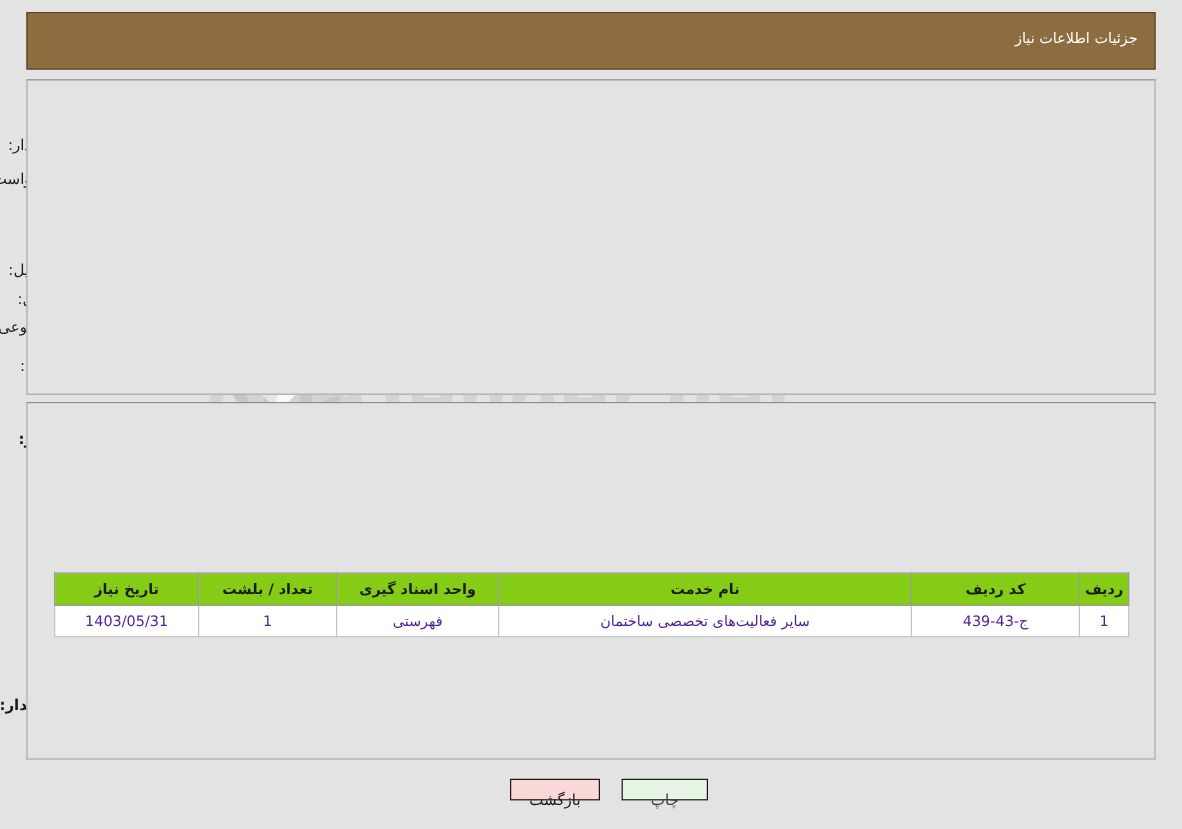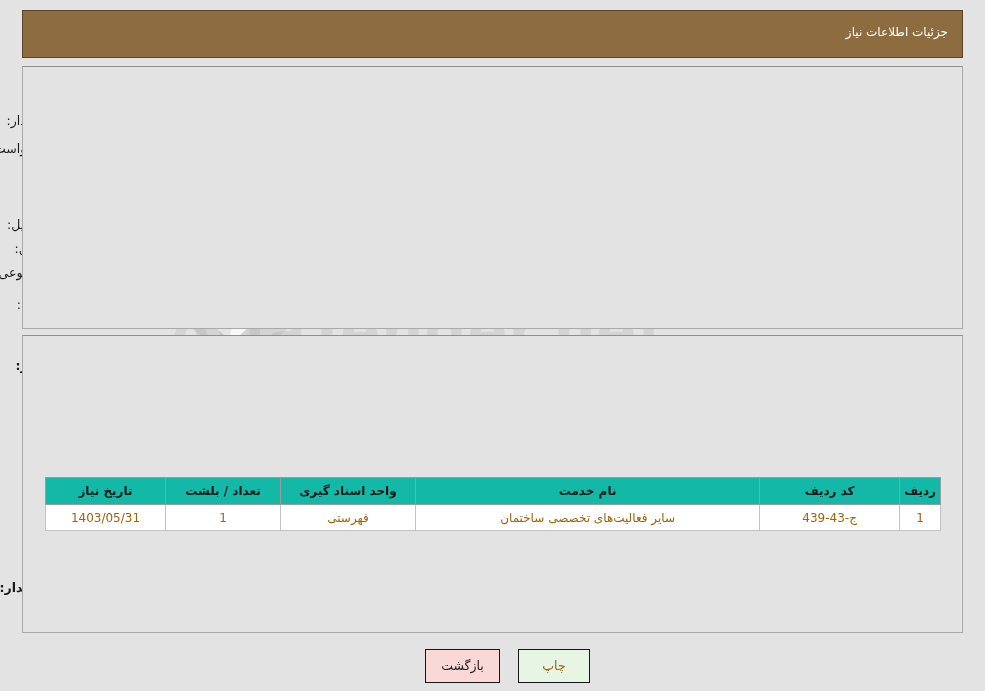--- a/index.html
+++ b/index.html
@@ -170,50 +170,50 @@
   
   .tbl {
     position: absolute;
     left: 45px; top: 477px;
     width: 896px;
     border-collapse: collapse;
     z-index: 3;
     font-size: 12px;
   }
   .tbl th {
-    background: #14b8a6;
+    background: #84cc16;
     border: 1px solid #9b9b9b;
     height: 27px;
     font-weight: bold;
     color: #1a1a1a;
     text-align: center;
     padding: 0 4px;
   }
   .tbl td {
     background: #ffffff;
     border: 1px solid #c3c3c3;
     height: 26px;
     text-align: center;
     padding: 0 4px;
-    color: #a16207;
+    color: #4c1d95;
   }
 
   
   .btn {
     position: absolute;
-    height: 34px;
+    height: 18px;
     border: 1px solid #161616;
     font-size: 12.5px;
     font-family: inherit;
     cursor: pointer;
-    padding: 0 10px;
+    padding: 8px 10px;
     line-height: 18px;
     z-index: 3;
   }
-  #btn-print { left: 518px; top: 649px; width: 72px; background: #e7f6e4; color: #a16207; }
+  #btn-print { left: 518px; top: 649px; width: 72px; background: #e7f6e4; color: #404040; }
   #btn-back  { left: 425px; top: 649px; width: 75px; background: #fbd8d8; color: #1a1a1a; }
 </style>
 </head>
 <body>
 
 <div class="watermark">
   <div class="wm-shield"></div>
   <div class="wm-text">AriaTender.net</div>
   <svg class="wm-arrow" viewBox="0 0 130 80">
     <path d="M8,6 L92,6 L92,34 L118,34 L62,76 L6,34 L30,34 Z" fill="currentColor"></path>

